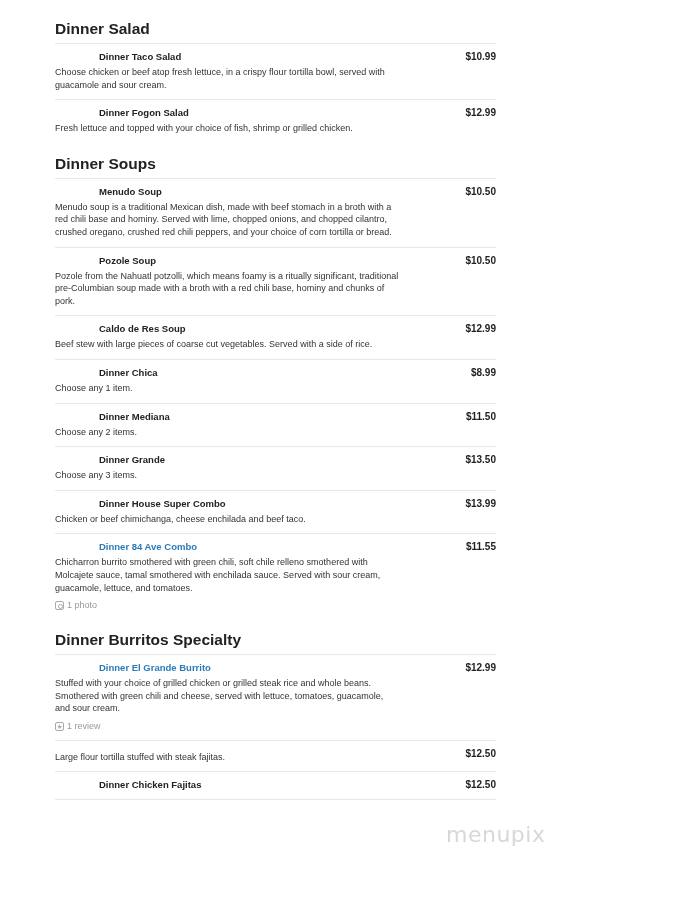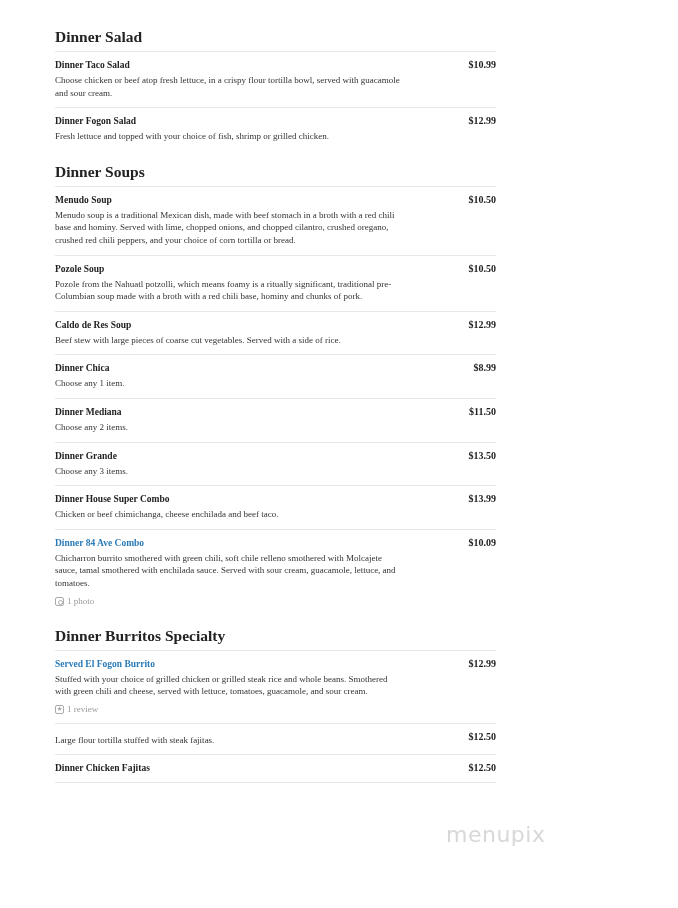--- a/index.html
+++ b/index.html
@@ -1,22 +1,22 @@
 <!DOCTYPE html>
 <html><head>
   <meta charset="utf-8">
   <style>
     html, body { margin: 0; padding: 0; background: #ffffff; }
     body { width: 678px; height: 908px; position: relative; overflow: hidden;
            font-family: "Liberation Sans", sans-serif; color: #222; }
-    .menu { position: absolute; left: 55px; top: 16px; width: 441px; font-family: Liberation Serif, serif; }
+    .menu { position: absolute; left: 55px; top: 8px; width: 441px; }
     .section-title { font-size: 15.5px; font-weight: bold; color: #222; margin: 0; padding-top: 11px; height: 24px; line-height: 20px; }
     .sec { }
     .item { border-top: 1px solid #e8e8e8; padding: 7px 0 8px 0; position: relative; }
-    .item-name { font-size: 9.5px; font-weight: bold; color: #222; line-height: 12px; display:block; }
+    .item-name { font-size: 9.5px; font-weight: bold; color: #222; line-height: 12px; display:block;margin-left:44px; }
     .item-name.link { color: #2b7bb9; }
     .item-price { position: absolute; right: 0; top: 7px; font-size: 10px; font-weight: bold; color: #222; line-height: 12px; }
     .item-desc { font-size: 9px; color: #333; line-height: 12.6px; margin-top: 3px; width: 345px; }
     .meta { font-size: 9px; color: #999; margin-top: 6px; line-height: 11px; display: flex; align-items: center; gap: 3px; text-align: right; }
     .meta .ic { display:inline-block; width:9px; height:9px; border:1px solid #aaa; border-radius:2px; box-sizing:border-box; position:relative; }
     .meta .ic.cam::after { content:""; position:absolute; left:2px; top:2px; width:3px; height:3px; border:1px solid #aaa; border-radius:50%; }
     .meta .ic.star::after { content:"★"; position:absolute; left:0.5px; top:-2px; font-size:7px; color:#aaa; }
     .end-rule { border-top: 1px solid #e8e8e8; }
     .watermark { position: absolute; left: 446px; top: 822px; font-size: 22px; color: #d8d8d8; letter-spacing: 0.5px; font-family: "DejaVu Sans", sans-serif; }
   </style>
@@ -74,33 +74,33 @@
       <span class="item-price">$13.50</span>
       <div class="item-desc">Choose any 3 items.</div>
     </div>
     <div class="item">
       <span class="item-name">Dinner House Super Combo</span>
       <span class="item-price">$13.99</span>
       <div class="item-desc">Chicken or beef chimichanga, cheese enchilada and beef taco.</div>
     </div>
     <div class="item">
       <a class="item-name link">Dinner 84 Ave Combo</a>
-      <span class="item-price">$10.09</span>
+      <span class="item-price">$11.55</span>
       <div class="item-desc">Chicharron burrito smothered with green chili, soft chile relleno smothered with Molcajete sauce, tamal smothered with enchilada sauce. Served with sour cream, guacamole, lettuce, and tomatoes.</div>
       <div class="meta">
         <span class="ic cam"></span>
         <span>1 photo</span>
       </div>
     </div>
   </div>
 
   <div class="sec">
     <h2 class="section-title">Dinner Burritos Specialty</h2>
     <div class="item">
-      <a class="item-name link">Served El Fogon Burrito</a>
+      <a class="item-name link">Dinner El Grande Burrito</a>
       <span class="item-price">$12.99</span>
       <div class="item-desc">Stuffed with your choice of grilled chicken or grilled steak rice and whole beans. Smothered with green chili and cheese, served with lettuce, tomatoes, guacamole, and sour cream.</div>
       <div class="meta">
         <span class="ic star"></span>
         <span>1 review</span>
       </div>
     </div>
     <div class="item">
       <span class="item-price">$12.50</span>
       <div class="item-desc">Large flour tortilla stuffed with steak fajitas.</div>

